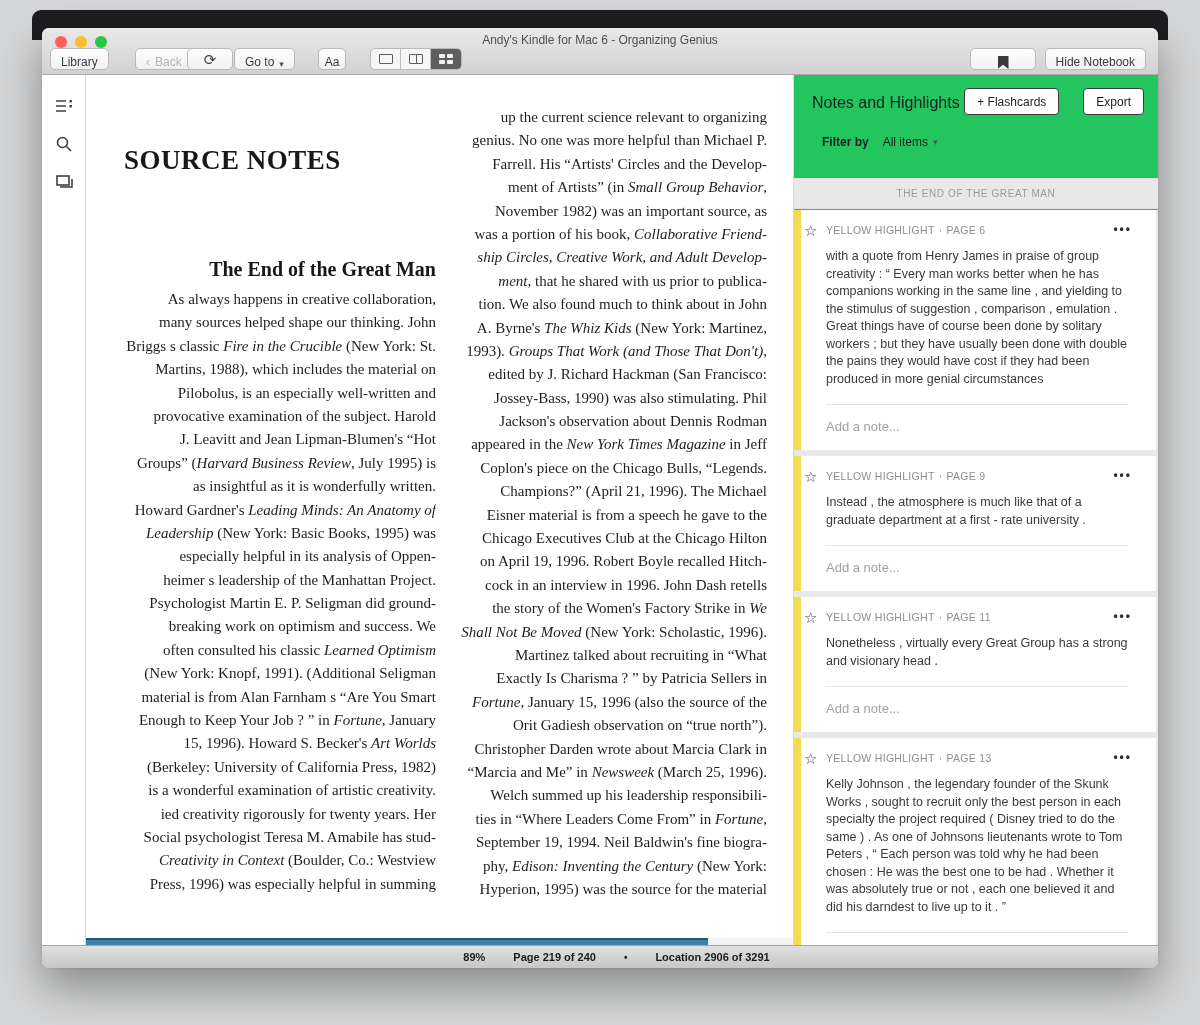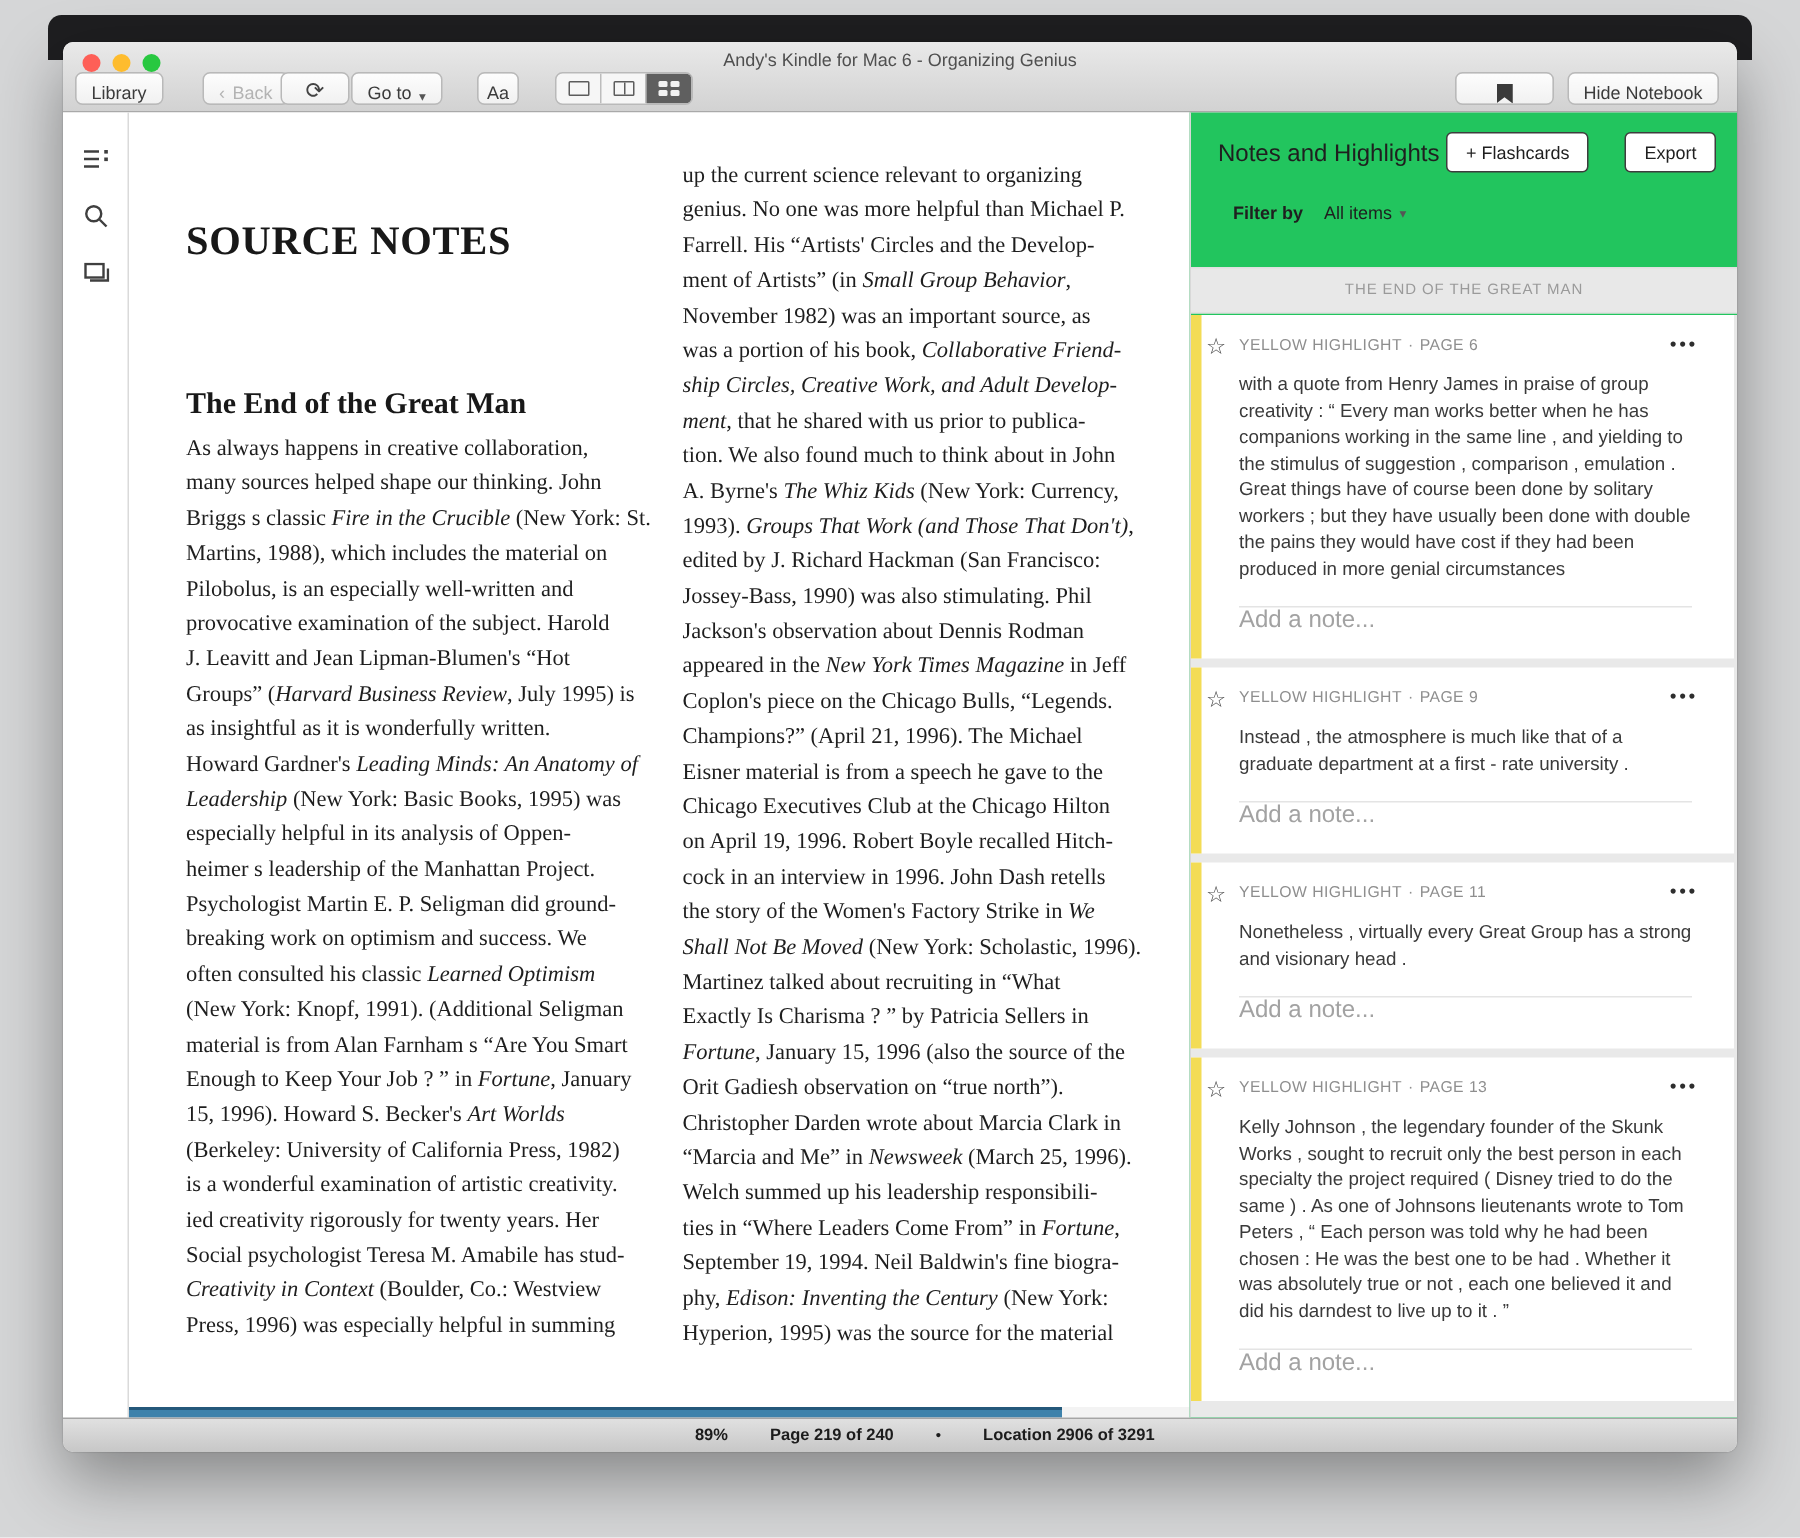--- a/index.html
+++ b/index.html
@@ -30,21 +30,21 @@
   .chev { font-size:9px; margin-left:5px; color:#555; }
   .refresh-glyph { font-size:15px; color:#444; }
 
   
   .sidebar { position:absolute; left:0; top:47px; width:44px; bottom:23px; background:#fff; border-right:1px solid #dadada; }
   .side-ic { width:44px; height:38px; display:flex; align-items:center; justify-content:center; }
 
   
   .reading { position:absolute; left:44px; top:47px; width:707px; bottom:30px; background:#fff; overflow:hidden; font-family:"Liberation Serif","DejaVu Serif",serif; color:#1e1e1e; }
   .book-h1 { position:absolute; left:38px; top:70px; font-size:27px; font-weight:bold; letter-spacing:.5px; color:#181818; }
-  .col { position:absolute; width:312px; overflow:hidden; }
+  .col { position:absolute; width:312px; overflow:hidden;text-align:right; }
   .col1 { left:38px; top:183px; }
   .col2 { left:369px; top:31px; }
   .book-h2 { font-size:20px; font-weight:bold; color:#181818; margin-bottom:7px; }
   .book-line { font-size:15px; line-height:23.4px; height:23.4px; white-space:nowrap; }
   .book-line em { font-style:italic; }
 
   
   .progress { position:absolute; left:44px; bottom:23px; width:707px; height:7px; background:#f3f3f3; }
   .progress .fill { height:100%; background:#3e82ab; border-top:2px solid #24587a; }
   .statusbar { position:absolute; left:0; right:0; bottom:0; height:23px; background:linear-gradient(#e0e0e0,#c7c7c7); border-top:1px solid #a5a5a5; display:flex; align-items:center; justify-content:center; gap:28px; font-size:11px; font-weight:bold; color:#1c1c1c;padding-left:33px; }
@@ -60,21 +60,21 @@
   .filter-value { display:flex; align-items:center; gap:5px; }
   .filter-value .chev { margin-left:0; }
   .section-bar { position:absolute; left:0; right:0; top:103px; height:31px; background:#e8e8e8; border-top:1px solid #e0e0e0; border-bottom:1px solid #e0e0e0; display:flex; align-items:center; justify-content:center; font-size:10px; letter-spacing:.6px; color:#9a9a9a; }
   .cards { position:absolute; left:0; right:0; top:135px; bottom:0; background:#e9e9e9; overflow:hidden; }
   .card { background:#fff; border-left:7px solid #f3dc55; margin:0 2px 6px 0; position:relative; padding:14px 28px 12px 25px; }
   .card-star { position:absolute; left:3px; top:12px; font-size:15px; color:#4a4a4a; }
   .card-head { display:flex; align-items:center; font-size:10.5px; letter-spacing:.3px; color:#8e8e8e; margin-bottom:12px; }
   .card-head .sep { margin:0 4px; }
   .card-dots { position:absolute; right:24px; top:12px; font-size:12px; letter-spacing:2px; color:#2e2e2e; font-weight:bold; }
   .card-text { font-size:12.5px; line-height:17.5px; color:#3a3a3a; }
-  .add-note { border-top:1px solid #e4e4e4; margin-top:16px; padding-bottom:4px; font-size:16px; color:#a2a2a2; }
+  .add-note { border-top:1px solid #e4e4e4; margin-top:16px; padding-top:14px; padding-bottom:4px; font-size:13px; color:#a2a2a2; }
 
   svg .st { stroke:#3f3f3f; stroke-width:1.6; fill:none; }
 </style>
 </head>
 <body>
 
 <div class="back-strip"></div>
 
 <div class="window">
 
@@ -189,21 +189,21 @@
     <div class="col col2" id="col2-lines">
         <div class="book-line"><span>up the current science relevant to organizing</span></div>
         <div class="book-line"><span>genius. No one was more helpful than Michael P.</span></div>
         <div class="book-line"><span>Farrell. His “Artists' Circles and the Develop-</span></div>
         <div class="book-line"><span>ment of Artists” (in </span><em>Small Group Behavior</em><span>,</span></div>
         <div class="book-line"><span>November 1982) was an important source, as</span></div>
         <div class="book-line"><span>was a portion of his book, </span><em>Collaborative Friend-</em></div>
         <div class="book-line"><em>ship Circles, Creative Work, and Adult Develop-</em></div>
         <div class="book-line"><em>ment</em><span>, that he shared with us prior to publica-</span></div>
         <div class="book-line"><span>tion. We also found much to think about in John</span></div>
-        <div class="book-line"><span>A. Byrne's </span><em>The Whiz Kids</em><span> (New York: Currency,</span></div>
+        <div class="book-line"><span>A. Byrne's </span><em>The Whiz Kids</em><span> (New York: Martinez,</span></div>
         <div class="book-line"><span>1993). </span><em>Groups That Work (and Those That Don't)</em><span>,</span></div>
         <div class="book-line"><span>edited by J. Richard Hackman (San Francisco:</span></div>
         <div class="book-line"><span>Jossey-Bass, 1990) was also stimulating. Phil</span></div>
         <div class="book-line"><span>Jackson's observation about Dennis Rodman</span></div>
         <div class="book-line"><span>appeared in the </span><em>New York Times Magazine</em><span> in Jeff</span></div>
         <div class="book-line"><span>Coplon's piece on the Chicago Bulls, “Legends.</span></div>
         <div class="book-line"><span>Champions?” (April 21, 1996). The Michael</span></div>
         <div class="book-line"><span>Eisner material is from a speech he gave to the</span></div>
         <div class="book-line"><span>Chicago Executives Club at the Chicago Hilton</span></div>
         <div class="book-line"><span>on April 19, 1996. Robert Boyle recalled Hitch-</span></div>

